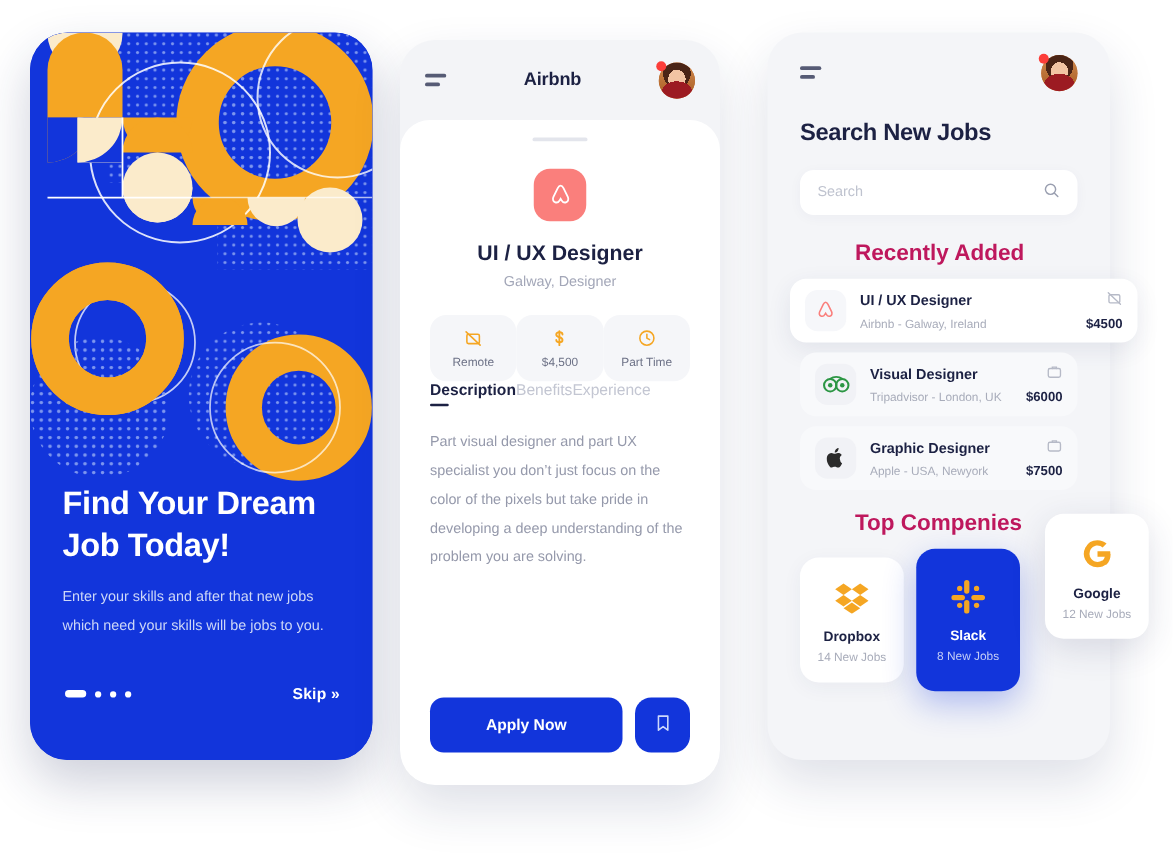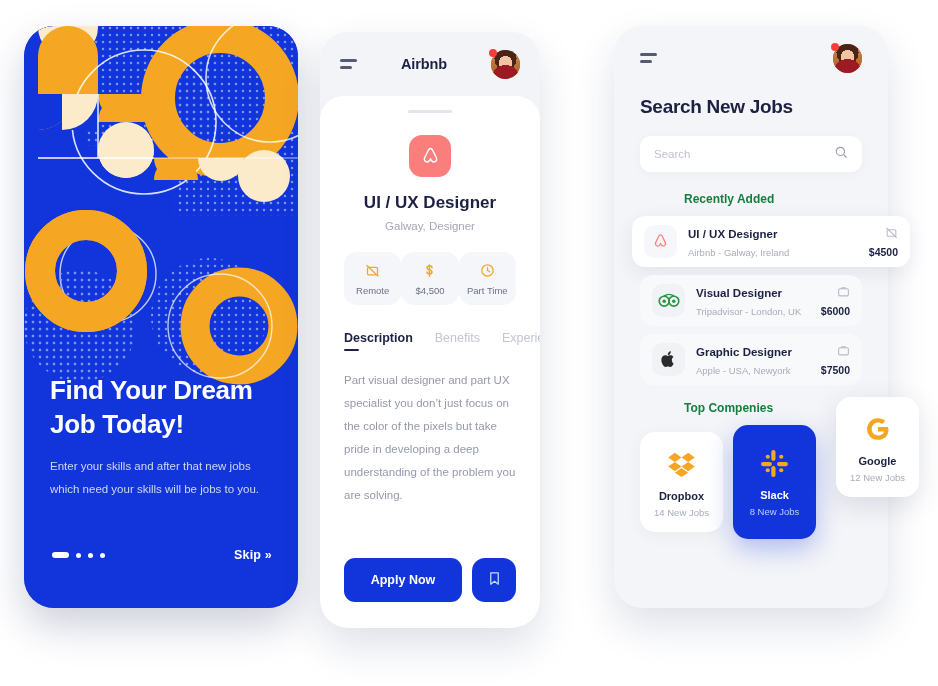--- a/index.html
+++ b/index.html
@@ -14,42 +14,42 @@
   
   .phone1 {
     position: absolute; left: 24px; top: 26px;
     width: 274px; height: 582px;
     border-radius: 30px;
     background: #1235DB;
     overflow: hidden;
     box-shadow: 0 18px 40px rgba(30,40,90,.22);
   }
   .pattern { position: absolute; inset: 0; }
-  .p1-text { position: absolute; left: 26px; right: 20px; bottom: 108px; margin-top: 48px; }
+  .p1-text { position: absolute; left: 26px; right: 20px; bottom: 96px; margin-top: 48px; }
   .p1-title {
     font-size: 26px; font-weight: 700; color: #ffffff;
     line-height: 1.32; letter-spacing: -0.3px;
   }
   .p1-sub {
     margin-top: 14px; font-size: 11.5px; color: #cdd7f7;
     line-height: 1.95; font-weight: 400;
   }
   .p1-foot {
     position: absolute; left: 28px; right: 26px; bottom: 46px;
     display: flex; align-items: center; justify-content: space-between;
   }
   .dots { display: flex; align-items: center; gap: 7px; }
   .dot { width: 5px; height: 5px; border-radius: 50%; background: #ffffff; }
   .dot.active { width: 17px; height: 6px; border-radius: 4px; }
   .skip { color: #ffffff; font-size: 12.5px; font-weight: 700; letter-spacing:.2px; }
 
   
   .phone2 {
     position: absolute; left: 320px; top: 32px;
-    width: 220px; height: 596px;
+    width: 256px; height: 596px;
     border-radius: 28px;
     background: #f3f4f7;
     overflow: hidden;
     box-shadow: 0 18px 40px rgba(30,40,90,.14);
   }
   .p2-head {
     height: 64px; display: flex; align-items: center;
     padding: 0 20px; justify-content: space-between;
   }
   .burger { display: flex; flex-direction: column; gap: 4px; cursor: pointer; }
@@ -89,21 +89,21 @@
   .job-loc { margin-top: 7px; text-align: center; font-size: 11.5px; color: #a3a7b8; }
 
   .chips { display: flex; margin-top: 20px; }
   .chip {
     flex: 1; background: #f5f6f9; border-radius: 13px;
     padding: 10px 2px 9px; text-align: center;
   }
   .chip .cicon { height: 16px; display:flex; align-items:center; justify-content:center; color:#f5a623; }
   .chip .clabel { margin-top: 7px; font-size: 9.5px; color: #6c7186; }
 
-  .tabs { display: flex; gap: 22px; margin-top: 26px; align-items: flex-start; }
+  .tabs { display: flex; align-items: flex-start; }
   .tab { font-size: 12.5px; color: #c3c6d2; font-weight: 400; position: relative; padding-bottom: 6px; }
   .tab.active { color: #1c2143; font-weight: 700; }
   .tab.active::after {
     content: ""; position: absolute; left: 0; bottom: 0;
     width: 15px; height: 2.5px; background: #1c2143; border-radius: 2px;
   }
   .desc { margin-top: 18px; font-size: 11.5px; line-height: 2.0; color: #9599ab; }
 
   .p2-actions { position: absolute; left: 24px; right: 24px; bottom: 26px; display: flex; gap: 10px; }
   .apply-btn {
@@ -130,21 +130,21 @@
   .searchbar {
     margin-top: 18px; height: 36px; background: #ffffff; border-radius: 11px;
     display: flex; align-items: center; padding: 0 14px; justify-content: space-between;
     box-shadow: 0 2px 10px rgba(40,50,100,.04);
   }
   .searchbar input {
     border: none; outline: none; background: transparent; flex: 1;
     font-size: 11.5px; color: #6c7186; font-family: inherit;
   }
   .searchbar input::placeholder { color: #bfc3cf; }
-  .sec-title { margin-top: 20px; font-size: 12px; font-weight: 700; color: #15803d; padding-left: 44px; }
+  .sec-title { margin-top: 20px; font-size: 18px; font-weight: 700; color: #be185d; padding-left: 44px; }
 
   .job-list { margin-top: 10px; display: flex; flex-direction: column; gap: 8px; }
   .job-card {
     position: relative; background: #f8f9fb; border-radius: 13px;
     padding: 9px 12px; display: flex; align-items: center; gap: 11px;
   }
   .job-card.featured {
     background: #ffffff; box-shadow: 0 6px 20px rgba(40,50,100,.09);
     width: 278px; margin-left: -8px;
   }

